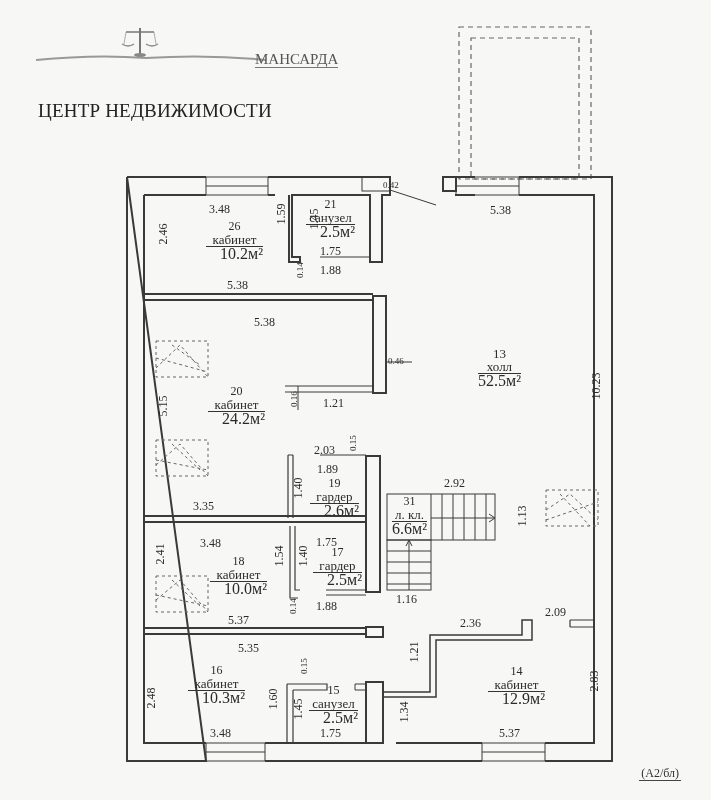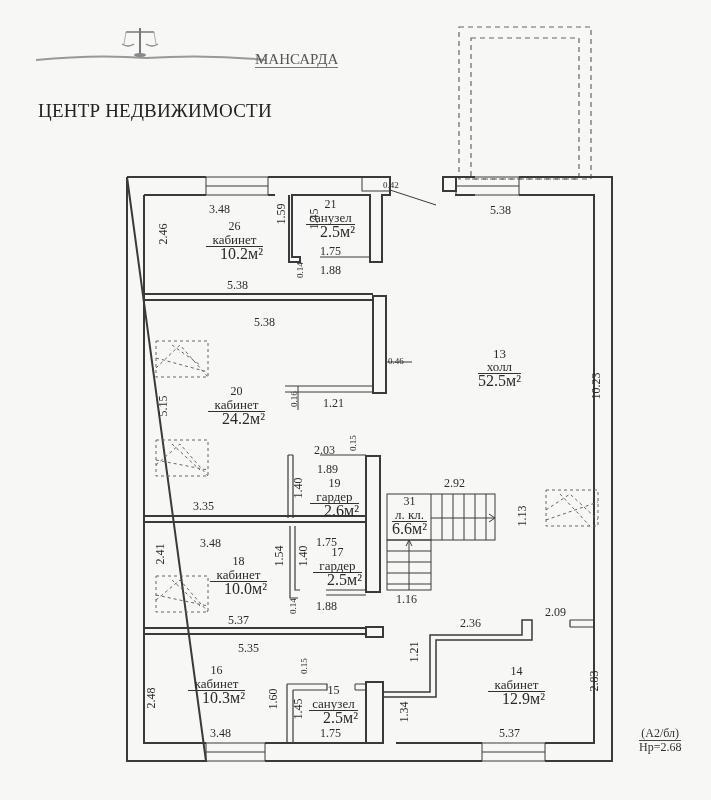--- a/index.html
+++ b/index.html
@@ -17,21 +17,21 @@
   }
   .logo .sub {
     position: absolute; left: 8px; top: 76px; font-size: 19px; color: #222;
     letter-spacing: 0.2px; white-space: nowrap;
   }
   .floor-title {
     position: absolute; left: 255px; top: 51px; font-size: 15px; color: #555;
     border-bottom: 1px solid #777; line-height: 16px;
   }
   .note { position: absolute; left: 639px; top: 727px; font-size: 12px; color: #333; line-height: 13px; text-align: center; }
-  .note span { display: block; }
+  .note span { display: block; margin-top: 40px; }
   .note .u { border-bottom: 1px solid #444; }
   svg.plan { position: absolute; left: 0; top: 0; }
   .lbl { position: absolute; font-size: 12px; color: #2c2c2c; white-space: nowrap; line-height: 12px; }
   .lbl.v { transform: rotate(-90deg); transform-origin: center; }
   .lbl.s { font-size: 9px; }
   .room { position: absolute; text-align: center; line-height: 13px; white-space: nowrap; }
   .room .num { font-size: 12px; display: block; }
   .room .name { font-size: 13px; display: block; border-bottom: 1px solid #333; padding: 0 2px; }
   .room .area { font-size: 16px; display: block; padding-left: 14px; }
 </style>

